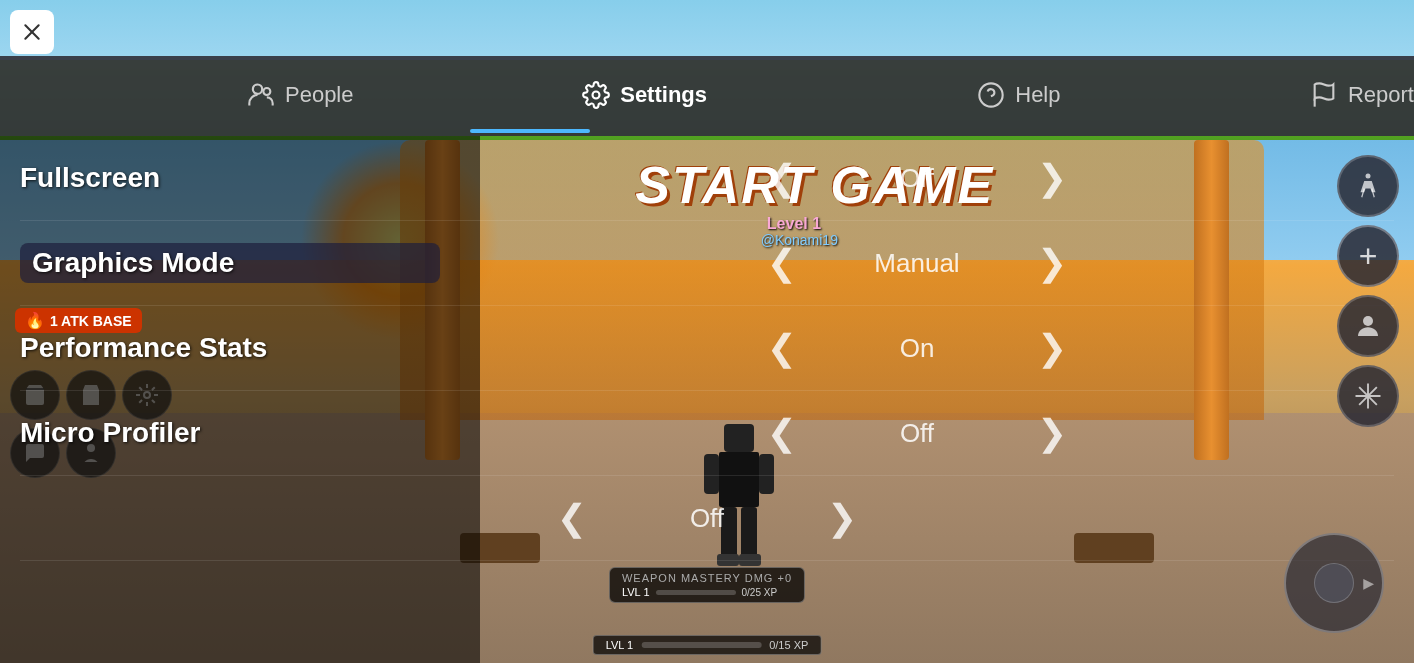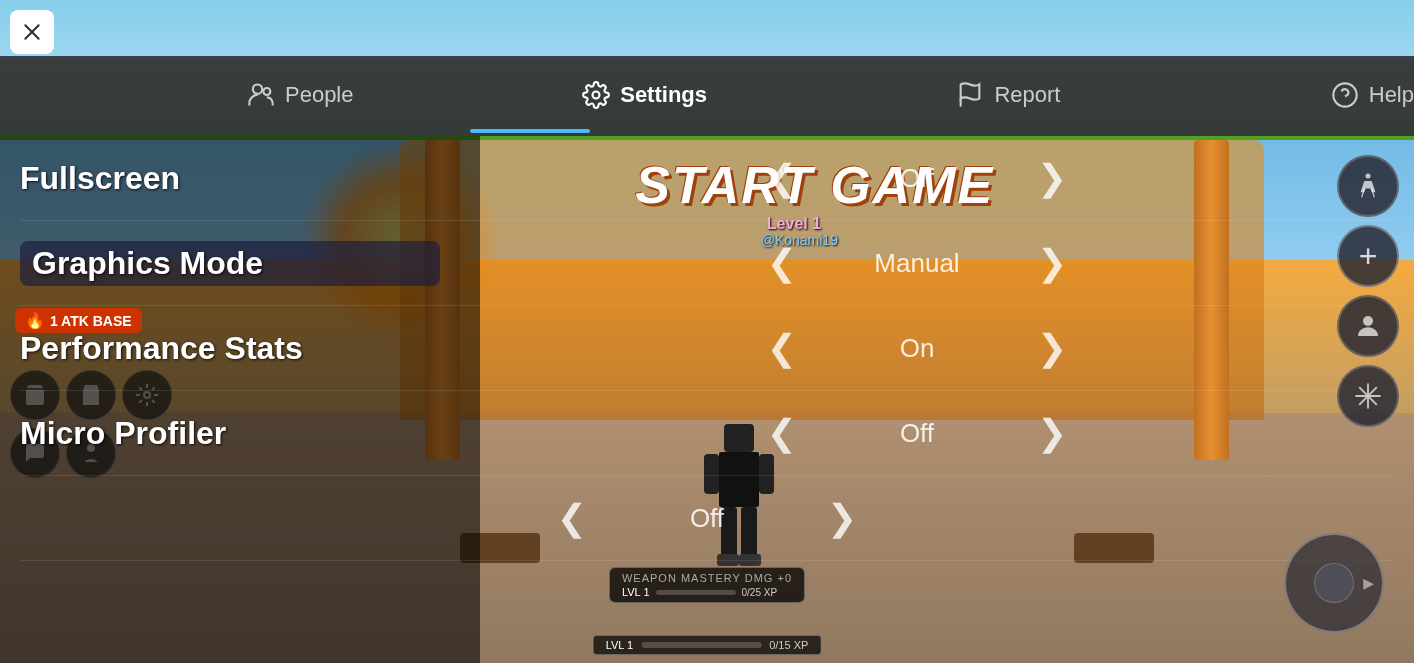--- a/index.html
+++ b/index.html
@@ -126,21 +126,21 @@
 
     .setting-row {
       display: flex;
       align-items: center;
       height: 85px;
       border-bottom: 1px solid rgba(255,255,255,0.1);
       position: relative;
     }
 
     .setting-label {
-      font-size: 32px;
+      font-size: 28px;
       font-weight: 700;
       color: #fff;
       width: 420px;
       min-width: 420px;
       text-shadow: 1px 1px 3px rgba(0,0,0,0.8);
     }
 
     
     .setting-label.has-badge {
       background: rgba(30, 30, 60, 0.7);
@@ -504,35 +504,35 @@
         <path d="M19.4 15a1.65 1.65 0 0 0 .33 1.82l.06.06a2 2 0 0 1-2.83 2.83l-.06-.06a1.65 1.65 0 0 0-1.82-.33 1.65 1.65 0 0 0-1 1.51V21a2 2 0 0 1-4 0v-.09A1.65 1.65 0 0 0 9 19.4a1.65 1.65 0 0 0-1.82.33l-.06.06a2 2 0 0 1-2.83-2.83l.06-.06A1.65 1.65 0 0 0 4.68 15a1.65 1.65 0 0 0-1.51-1H3a2 2 0 0 1 0-4h.09A1.65 1.65 0 0 0 4.6 9a1.65 1.65 0 0 0-.33-1.82l-.06-.06a2 2 0 0 1 2.83-2.83l.06.06A1.65 1.65 0 0 0 9 4.68a1.65 1.65 0 0 0 1-1.51V3a2 2 0 0 1 4 0v.09a1.65 1.65 0 0 0 1 1.51 1.65 1.65 0 0 0 1.82-.33l.06-.06a2 2 0 0 1 2.83 2.83l-.06.06A1.65 1.65 0 0 0 19.4 9a1.65 1.65 0 0 0 1.51 1H21a2 2 0 0 1 0 4h-.09a1.65 1.65 0 0 0-1.51 1z"></path>
       </svg>
       <span class="tab-label">Settings</span>
     </div>
     <div class="tab-underline"></div>
   </div>
 
   <div class="tab-item">
     <div class="tab-inner">
       <svg width="28" height="28" viewBox="0 0 24 24" fill="none" stroke="#ccc" stroke-width="1.8">
-        <path d="M4 15s1-1 4-1 5 2 8 2 4-1 4-1V3s-1 1-4 1-5-2-8-2-4 1-4 1z"></path>
-        <line x1="4" y1="22" x2="4" y2="15"></line>
-      </svg>
-      <span class="tab-label">Report</span>
-    </div>
-  </div>
-
-  <div class="tab-item">
-    <div class="tab-inner">
-      <svg width="28" height="28" viewBox="0 0 24 24" fill="none" stroke="#ccc" stroke-width="1.8">
         <circle cx="12" cy="12" r="10"></circle>
         <path d="M9.09 9a3 3 0 0 1 5.83 1c0 2-3 3-3 3"></path>
         <line x1="12" y1="17" x2="12.01" y2="17"></line>
       </svg>
       <span class="tab-label">Help</span>
+    </div>
+  </div>
+
+  <div class="tab-item">
+    <div class="tab-inner">
+      <svg width="28" height="28" viewBox="0 0 24 24" fill="none" stroke="#ccc" stroke-width="1.8">
+        <path d="M4 15s1-1 4-1 5 2 8 2 4-1 4-1V3s-1 1-4 1-5-2-8-2-4 1-4 1z"></path>
+        <line x1="4" y1="22" x2="4" y2="15"></line>
+      </svg>
+      <span class="tab-label">Report</span>
     </div>
   </div>
 </div>
 
 <div class="settings-panel"></div>
 
 <div class="settings-content">
 
   <div class="setting-row">
     <span class="setting-label">Fullscreen</span>

